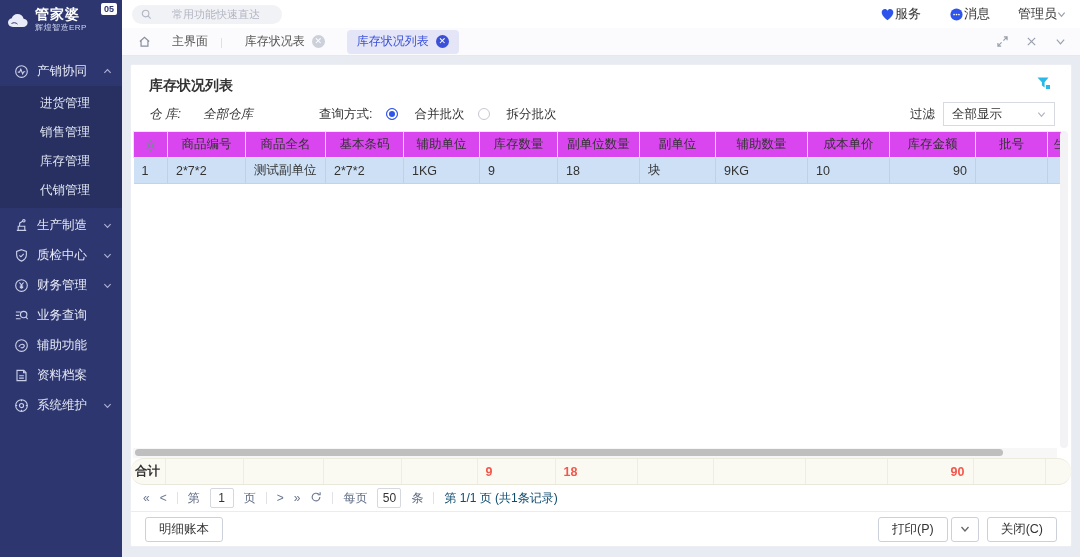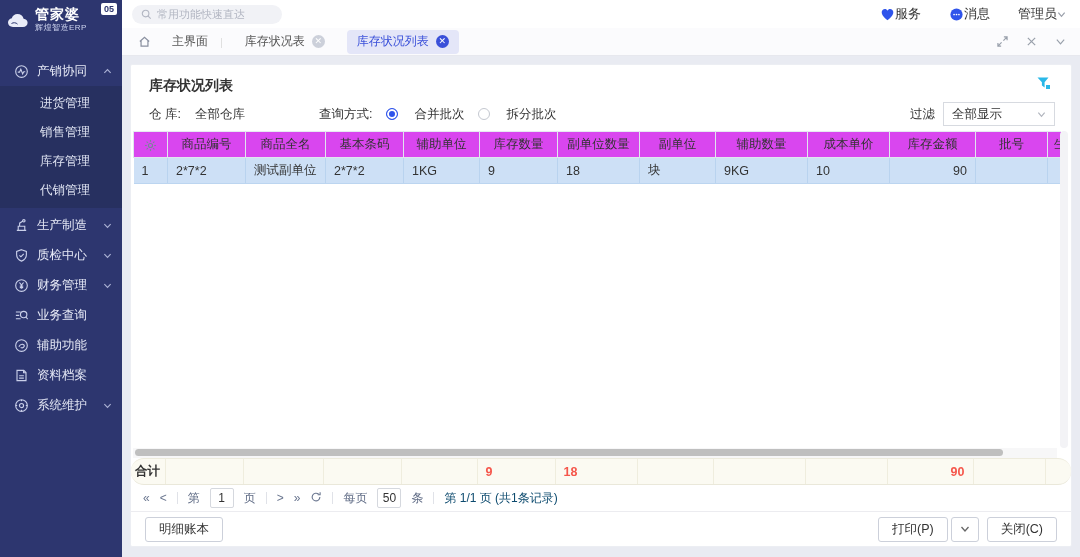--- a/index.html
+++ b/index.html
@@ -20,21 +20,21 @@
   .nav-item { height:30px; display:flex; align-items:center; padding:0 10px 0 13px; cursor:pointer; font-size:12.5px; color:#e6e9f6; }
   .nav-ic { width:16px; height:16px; margin-right:8px; flex:0 0 16px; display:flex; align-items:center; justify-content:center; }
   .nav-ic svg { width:15px; height:15px; }
   .nav-caret { margin-left:auto; display:flex; }
   .nav-caret svg { width:9px; height:9px; }
   .submenu { background:#273060; padding:3px 0; margin-bottom:2px; }
   .subitem { height:29px; line-height:29px; padding-left:40px; font-size:12.5px; color:#dde1f0; cursor:pointer; }
   
   .main { position:absolute; left:122px; top:0; right:0; height:557px; }
   .topbar { height:28px; background:#fff; display:flex; align-items:center; padding:0 14px 0 10px; }
-  .search-pill { width:150px; height:19px; border-radius:10px; background:#f1f2f6; color:#b2b6c2; font-size:11px; display:flex; align-items:center; padding:0 9px; gap:5px; }
+  .search-pill { width:150px; height:19px; border-radius:10px; background:#f1f2f6; color:#b2b6c2; font-size:11px; display:flex; align-items:center; padding:0 9px; gap:20px; }
   .search-pill svg { width:11px; height:11px; flex:0 0 11px; }
   .topbar-right { margin-left:auto; display:flex; align-items:center; gap:28px; font-size:13px; color:#333; }
   .tb-item { display:flex; align-items:center; cursor:pointer; }
   .tb-item svg { width:15px; height:15px; }
   .user-caret svg { width:9px; height:9px; }
   .tabbar { height:28px; background:#fbfbfd; border-bottom:1px solid #e7e8ee; display:flex; align-items:center; padding:0 14px 0 16px; }
   .home-tab { display:flex; align-items:center; gap:21px; color:#555; cursor:pointer; }
   .home-tab svg { width:13px; height:13px; }
   .tab-sep { color:#ddd; margin:0 12px; font-size:11px; }
   .tab { display:flex; align-items:center; gap:7px; color:#555; font-size:12px; cursor:pointer; padding:0 10px; height:24px; }
@@ -43,21 +43,21 @@
   .tab.active .close-dot { background:#3a50d9; }
   .win-controls { margin-left:auto; display:flex; align-items:center; gap:18px; color:#99a0ad; }
   .win-controls svg { width:11px; height:11px; cursor:pointer; }
   
   .panel { position:absolute; left:8px; top:64px; width:942px; height:483px; background:#fff; border:1px solid #eceef3; border-radius:2px; display:flex; flex-direction:column; }
   .title-row { height:32px; padding:12px 16px 0 18px; position:relative; }
   .page-title { font-size:14px; font-weight:bold; color:#333; }
   .funnel-btn { position:absolute; right:20px; top:11px; cursor:pointer; }
   .funnel-btn svg { width:15px; height:15px; }
   .filter-row { height:34px; display:flex; align-items:center; padding:0 16px 0 18px; font-size:12.5px; color:#333; }
-  .wh-group { width:170px; display:flex; gap:14px; }
+  .wh-group { width:170px; display:flex; gap:22px;font-style:italic; }
   .qm-group { display:flex; align-items:center; }
   .radio { display:inline-flex; align-items:center; gap:16px; margin-left:14px; cursor:pointer; }
   .radio-dot { width:12px; height:12px; border-radius:50%; border:1px solid #c4c8d0; background:#fff; }
   .radio.selected .radio-dot { border-color:#2f54eb; background:#2f54eb; box-shadow:inset 0 0 0 2px #fff; }
   .flt-group { margin-left:auto; display:flex; align-items:center; gap:8px; }
   .select-box { width:112px; height:24px; border:1px solid #d7dae0; border-radius:0; display:flex; align-items:center; padding:0 8px; color:#333; cursor:pointer; background:#fff; }
   .select-box .chev { margin-left:auto; display:flex; }
   .select-box svg { width:9px; height:9px; }
   
   .table-zone { position:relative; flex:1; padding-left:2px; overflow:hidden; }

